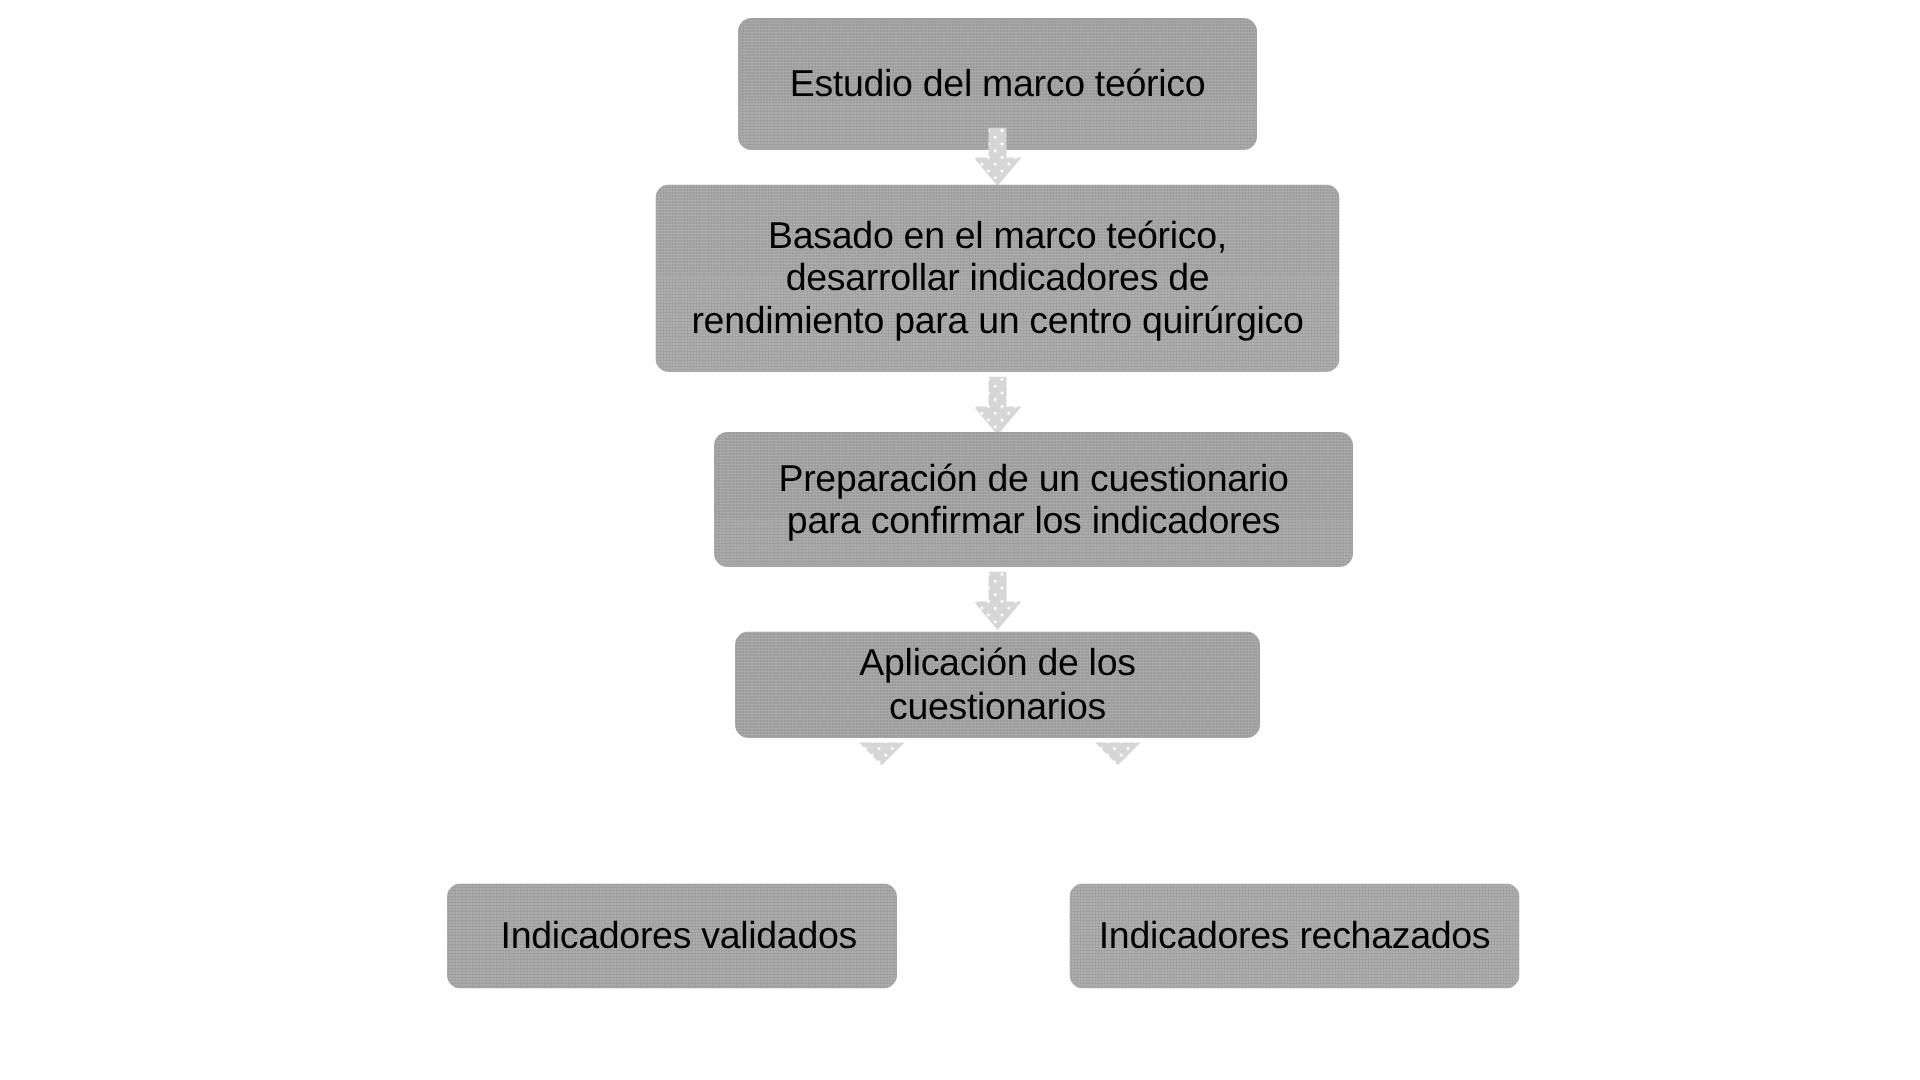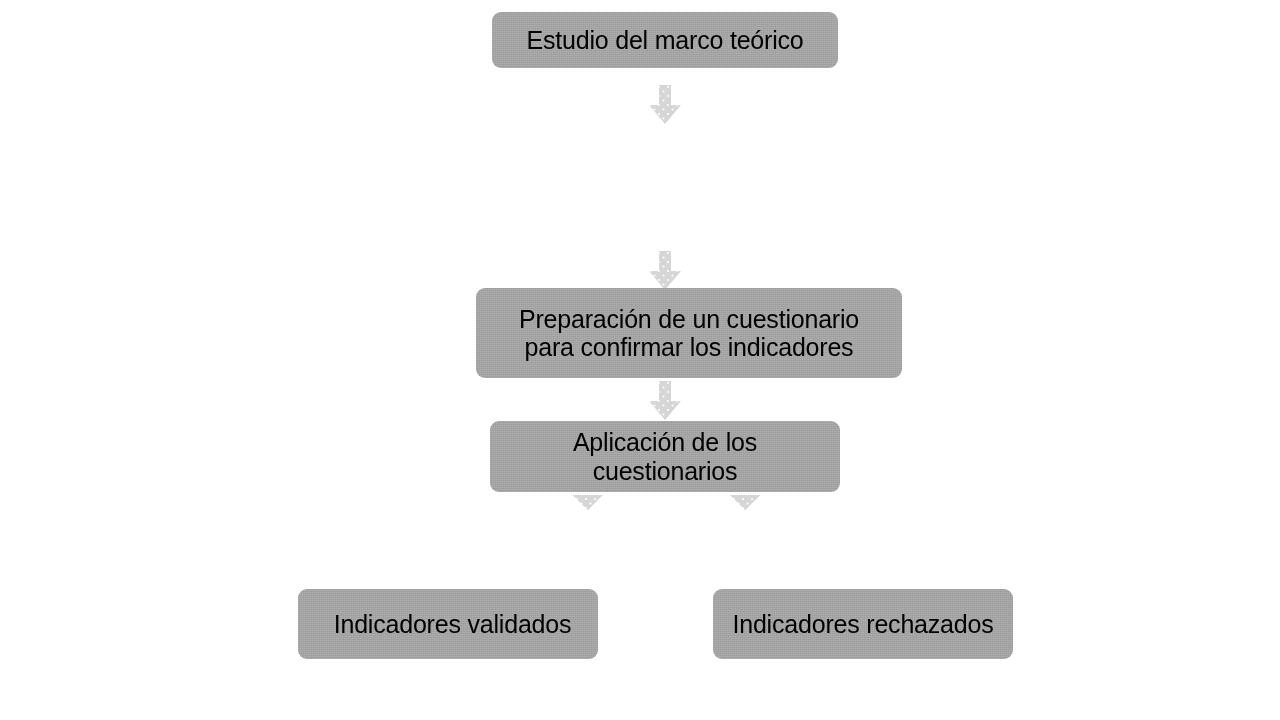--- a/index.html
+++ b/index.html
@@ -92,30 +92,35 @@
         <circle cx="6.5" cy="6.5" r="1.05" fill="#ffffff"></circle>
       </pattern>
       <pattern id="dotsDiagR" width="9" height="9" patternUnits="userSpaceOnUse" patternTransform="rotate(-45)">
         <rect width="9" height="9" fill="#d6d6d6"></rect>
         <circle cx="2" cy="2" r="1.05" fill="#ffffff"></circle>
         <circle cx="6.5" cy="6.5" r="1.05" fill="#ffffff"></circle>
       </pattern>
     </defs>
   </svg>
 
-  <div class="node" id="node-marco-teorico" style="left: 492px; top: 12px; width: 346px; height: 56px; background-color: rgb(167, 167, 167); color: rgb(0, 0, 0);">
+  <div class="node" id="node-marco-teorico" style="left: 492px; top: 12px; width: 346px; height: 88px; background-color: rgb(167, 167, 167); color: rgb(0, 0, 0);">
     <span class="node-text">Estudio del marco teórico</span>
   </div>
 
   <div class="arrow-v" id="arrow-1-2">
     <svg viewBox="0 0 34 40" preserveAspectRatio="none">
       <path d="M11,0 L23,0 L23,20 L33,20 L17,39 L1,20 L11,20 Z" fill="url(#dots)"></path>
     </svg>
   </div>
 
+  <div class="node" id="node-desarrollar-ind" style="left: 437px; top: 123px; width: 456px; height: 125px; background-color: rgb(167, 167, 167); color: rgb(0, 0, 0);">
+    <span class="node-text">Basado en el marco teórico,
+desarrollar indicadores de
+rendimiento para un centro quirúrgico</span>
+  </div>
 
   <div class="arrow-v" id="arrow-2-3">
     <svg viewBox="0 0 34 40" preserveAspectRatio="none">
       <path d="M11,0 L23,0 L23,20 L33,20 L17,39 L1,20 L11,20 Z" fill="url(#dots)"></path>
     </svg>
   </div>
 
   <div class="node" id="node-preparacion-cuest" style="left: 452px; top: 288px; width: 426px; height: 90px; background-color: rgb(167, 167, 167); color: rgb(0, 0, 0); margin-left: 24px;">
     <span class="node-text">Preparación de un cuestionario
 para confirmar los indicadores</span>

